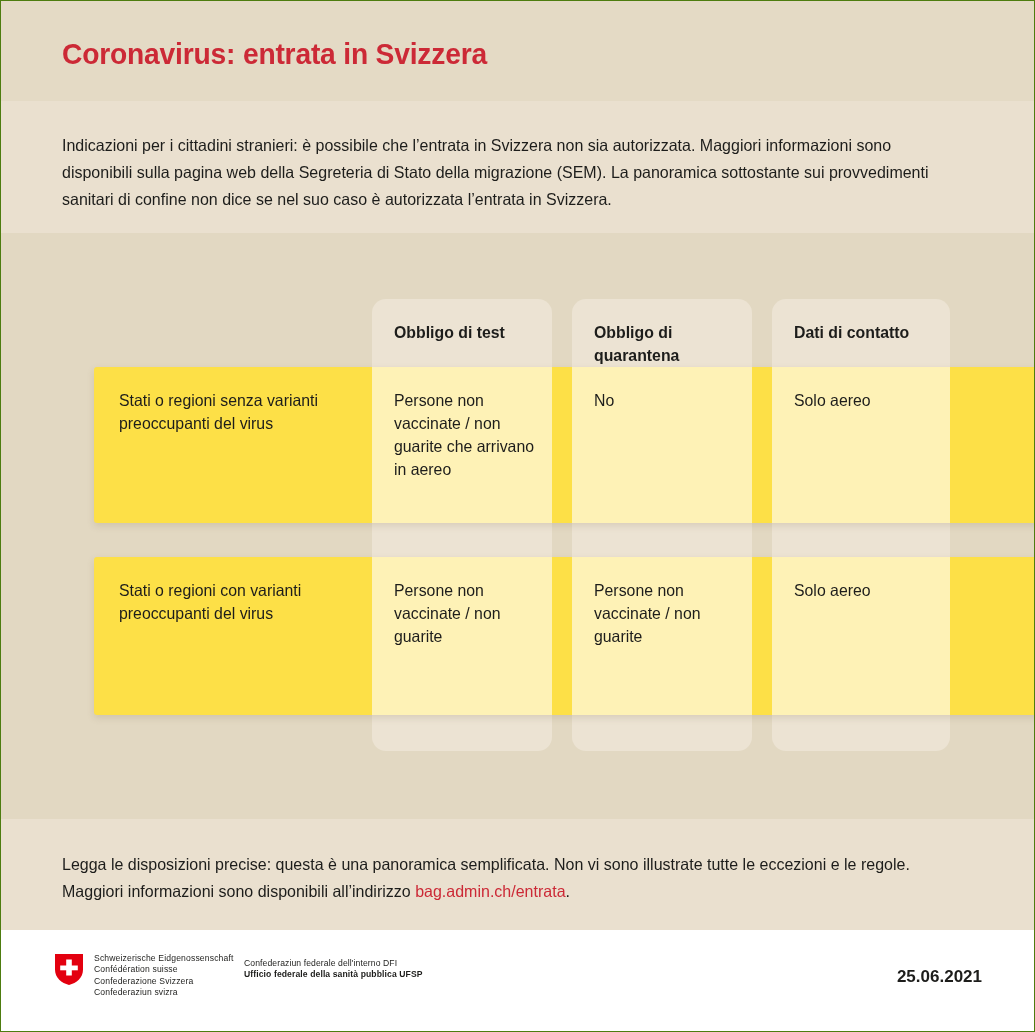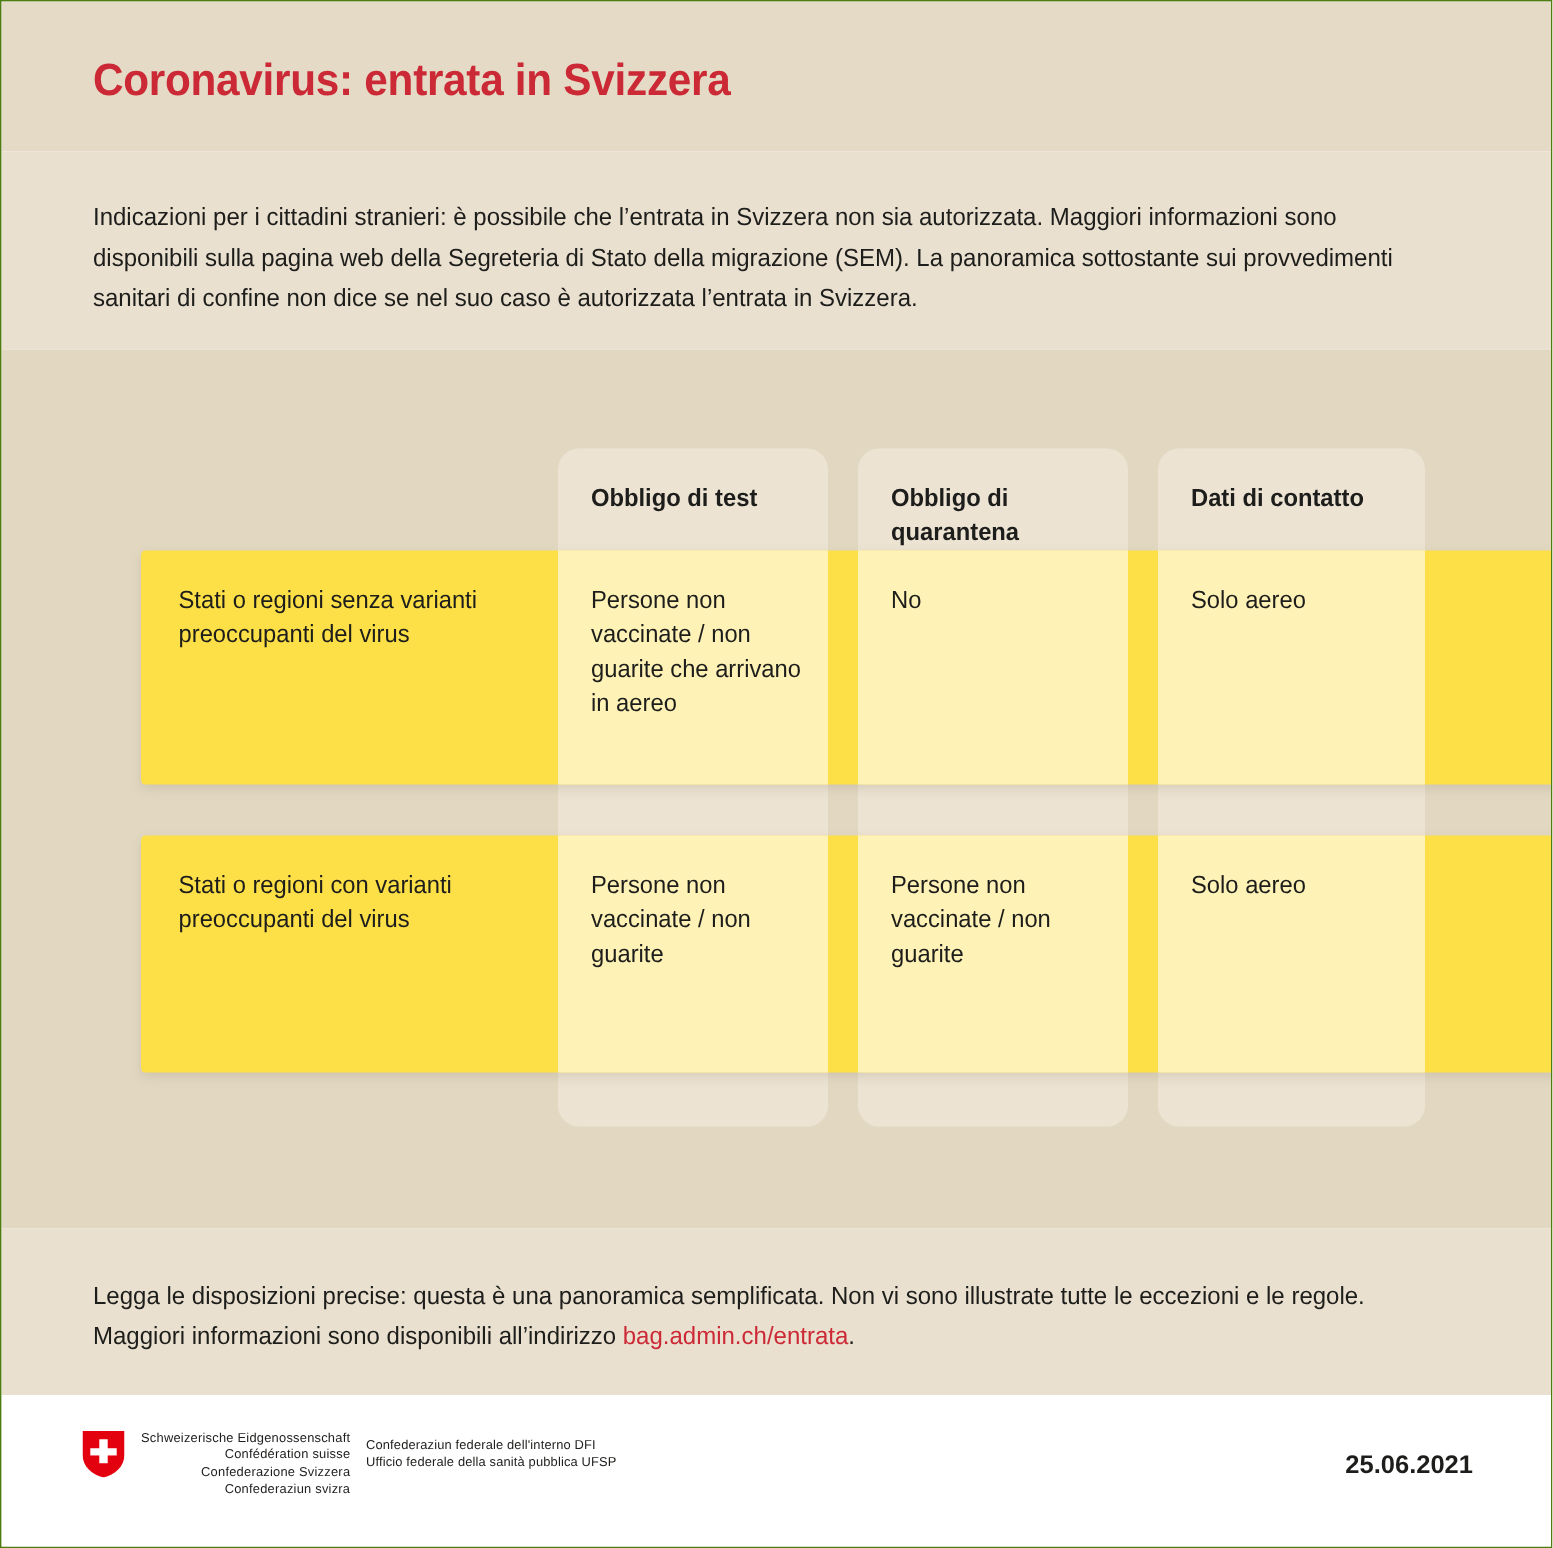--- a/index.html
+++ b/index.html
@@ -170,21 +170,20 @@
     text-decoration: none;
   }
 
   
   .logo-block {
     position: absolute;
     left: 54px;
     top: 952px;
     display: flex;
     align-items: flex-start;
-    text-align: right;
   }
   .shield {
     width: 28px;
     height: 31px;
     flex: 0 0 auto;
     margin-top: 1px;
   }
   .logo-langs {
     margin-left: 11px;
     font-size: 8.6px;
@@ -196,21 +195,21 @@
   .dept-block {
     position: absolute;
     left: 243px;
     top: 957px;
     font-size: 8.6px;
     line-height: 11.4px;
     color: #1d1d1b;
     letter-spacing: 0.1px;
     white-space: nowrap;
   }
-  .dept-block .dept-office { font-weight: 400; }
+  .dept-block .dept-office { font-weight: 700; }
 
   .footer-date {
     position: absolute;
     right: 52px;
     top: 966px;
     font-size: 17px;
     color: #1d1d1b;
     font-weight: 700;
   }
 </style>

